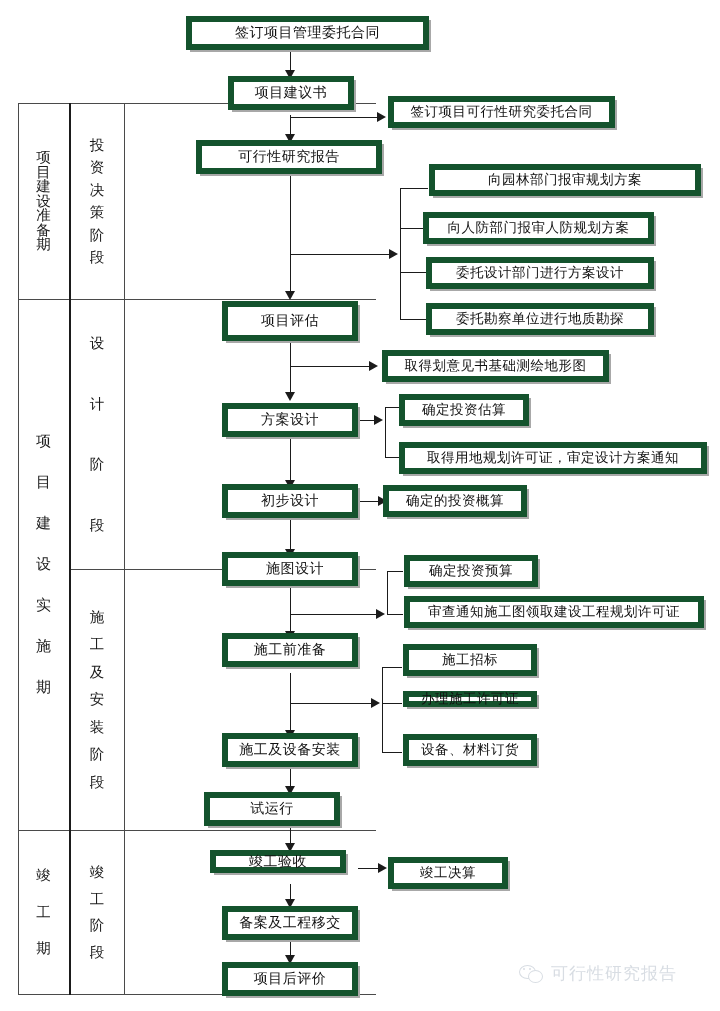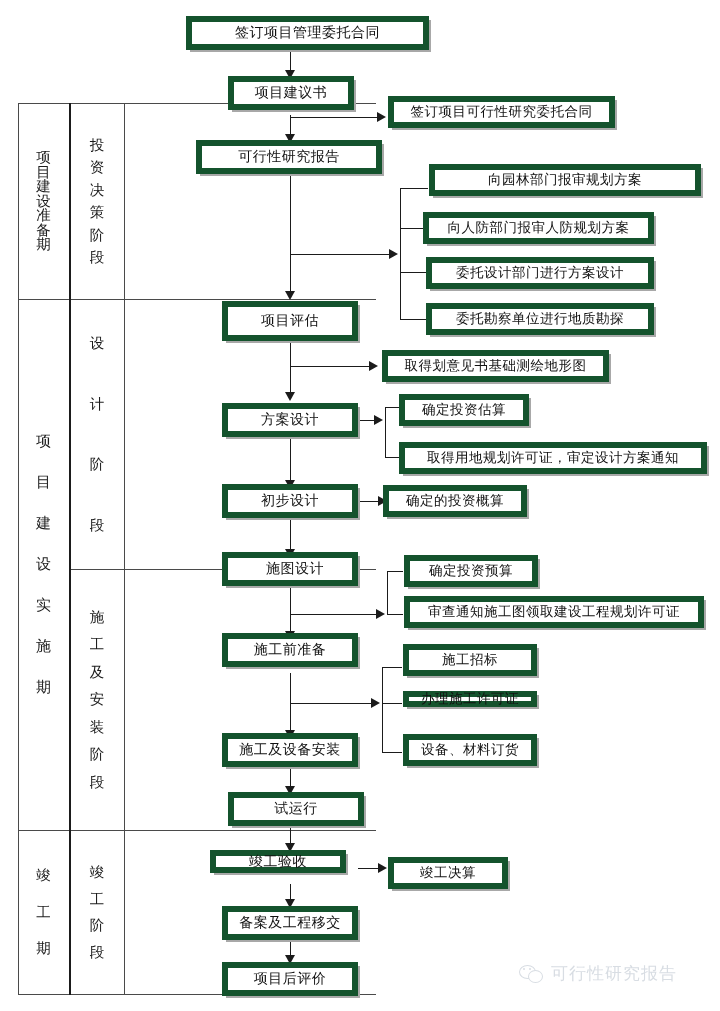--- a/index.html
+++ b/index.html
@@ -279,21 +279,21 @@
 
   <div class="node" style="left:186px; top:16px;  width:243px; height:34px;">签订项目管理委托合同</div>
   <div class="node" style="left:228px; top:76px;  width:126px; height:34px;">项目建议书</div>
   <div class="node" style="left:196px; top:140px; width:186px; height:34px;">可行性研究报告</div>
   <div class="node" style="left:222px; top:301px; width:136px; height:40px;">项目评估</div>
   <div class="node" style="left:222px; top:403px; width:136px; height:34px;">方案设计</div>
   <div class="node" style="left:222px; top:484px; width:136px; height:34px;">初步设计</div>
   <div class="node" style="left:222px; top:552px; width:136px; height:34px;padding-left:10px;">施图设计</div>
   <div class="node" style="left:222px; top:633px; width:136px; height:34px;">施工前准备</div>
   <div class="node" style="left:222px; top:733px; width:136px; height:34px;">施工及设备安装</div>
-  <div class="node" style="left:228px; top:792px; width:136px; height:34px;">试运行</div>
+  <div class="node" style="left:204px; top:792px; width:136px; height:34px;">试运行</div>
   <div class="node" style="left:210px; top:850px; width:136px; height:23px;">竣工验收</div>
   <div class="node" style="left:222px; top:906px; width:136px; height:34px;">备案及工程移交</div>
   <div class="node" style="left:222px; top:962px; width:136px; height:34px;">项目后评价</div>
 
   <div class="node wide" style="left:388px; top:96px;  width:227px; height:32px;">签订项目可行性研究委托合同</div>
   <div class="node wide" style="left:429px; top:164px; width:272px; height:32px;">向园林部门报审规划方案</div>
   <div class="node wide" style="left:423px; top:212px; width:231px; height:32px;">向人防部门报审人防规划方案</div>
   <div class="node wide" style="left:426px; top:257px; width:228px; height:32px;">委托设计部门进行方案设计</div>
   <div class="node wide" style="left:426px; top:303px; width:228px; height:32px;">委托勘察单位进行地质勘探</div>
   <div class="node wide" style="left:382px; top:350px; width:227px; height:32px;">取得划意见书基础测绘地形图</div>

